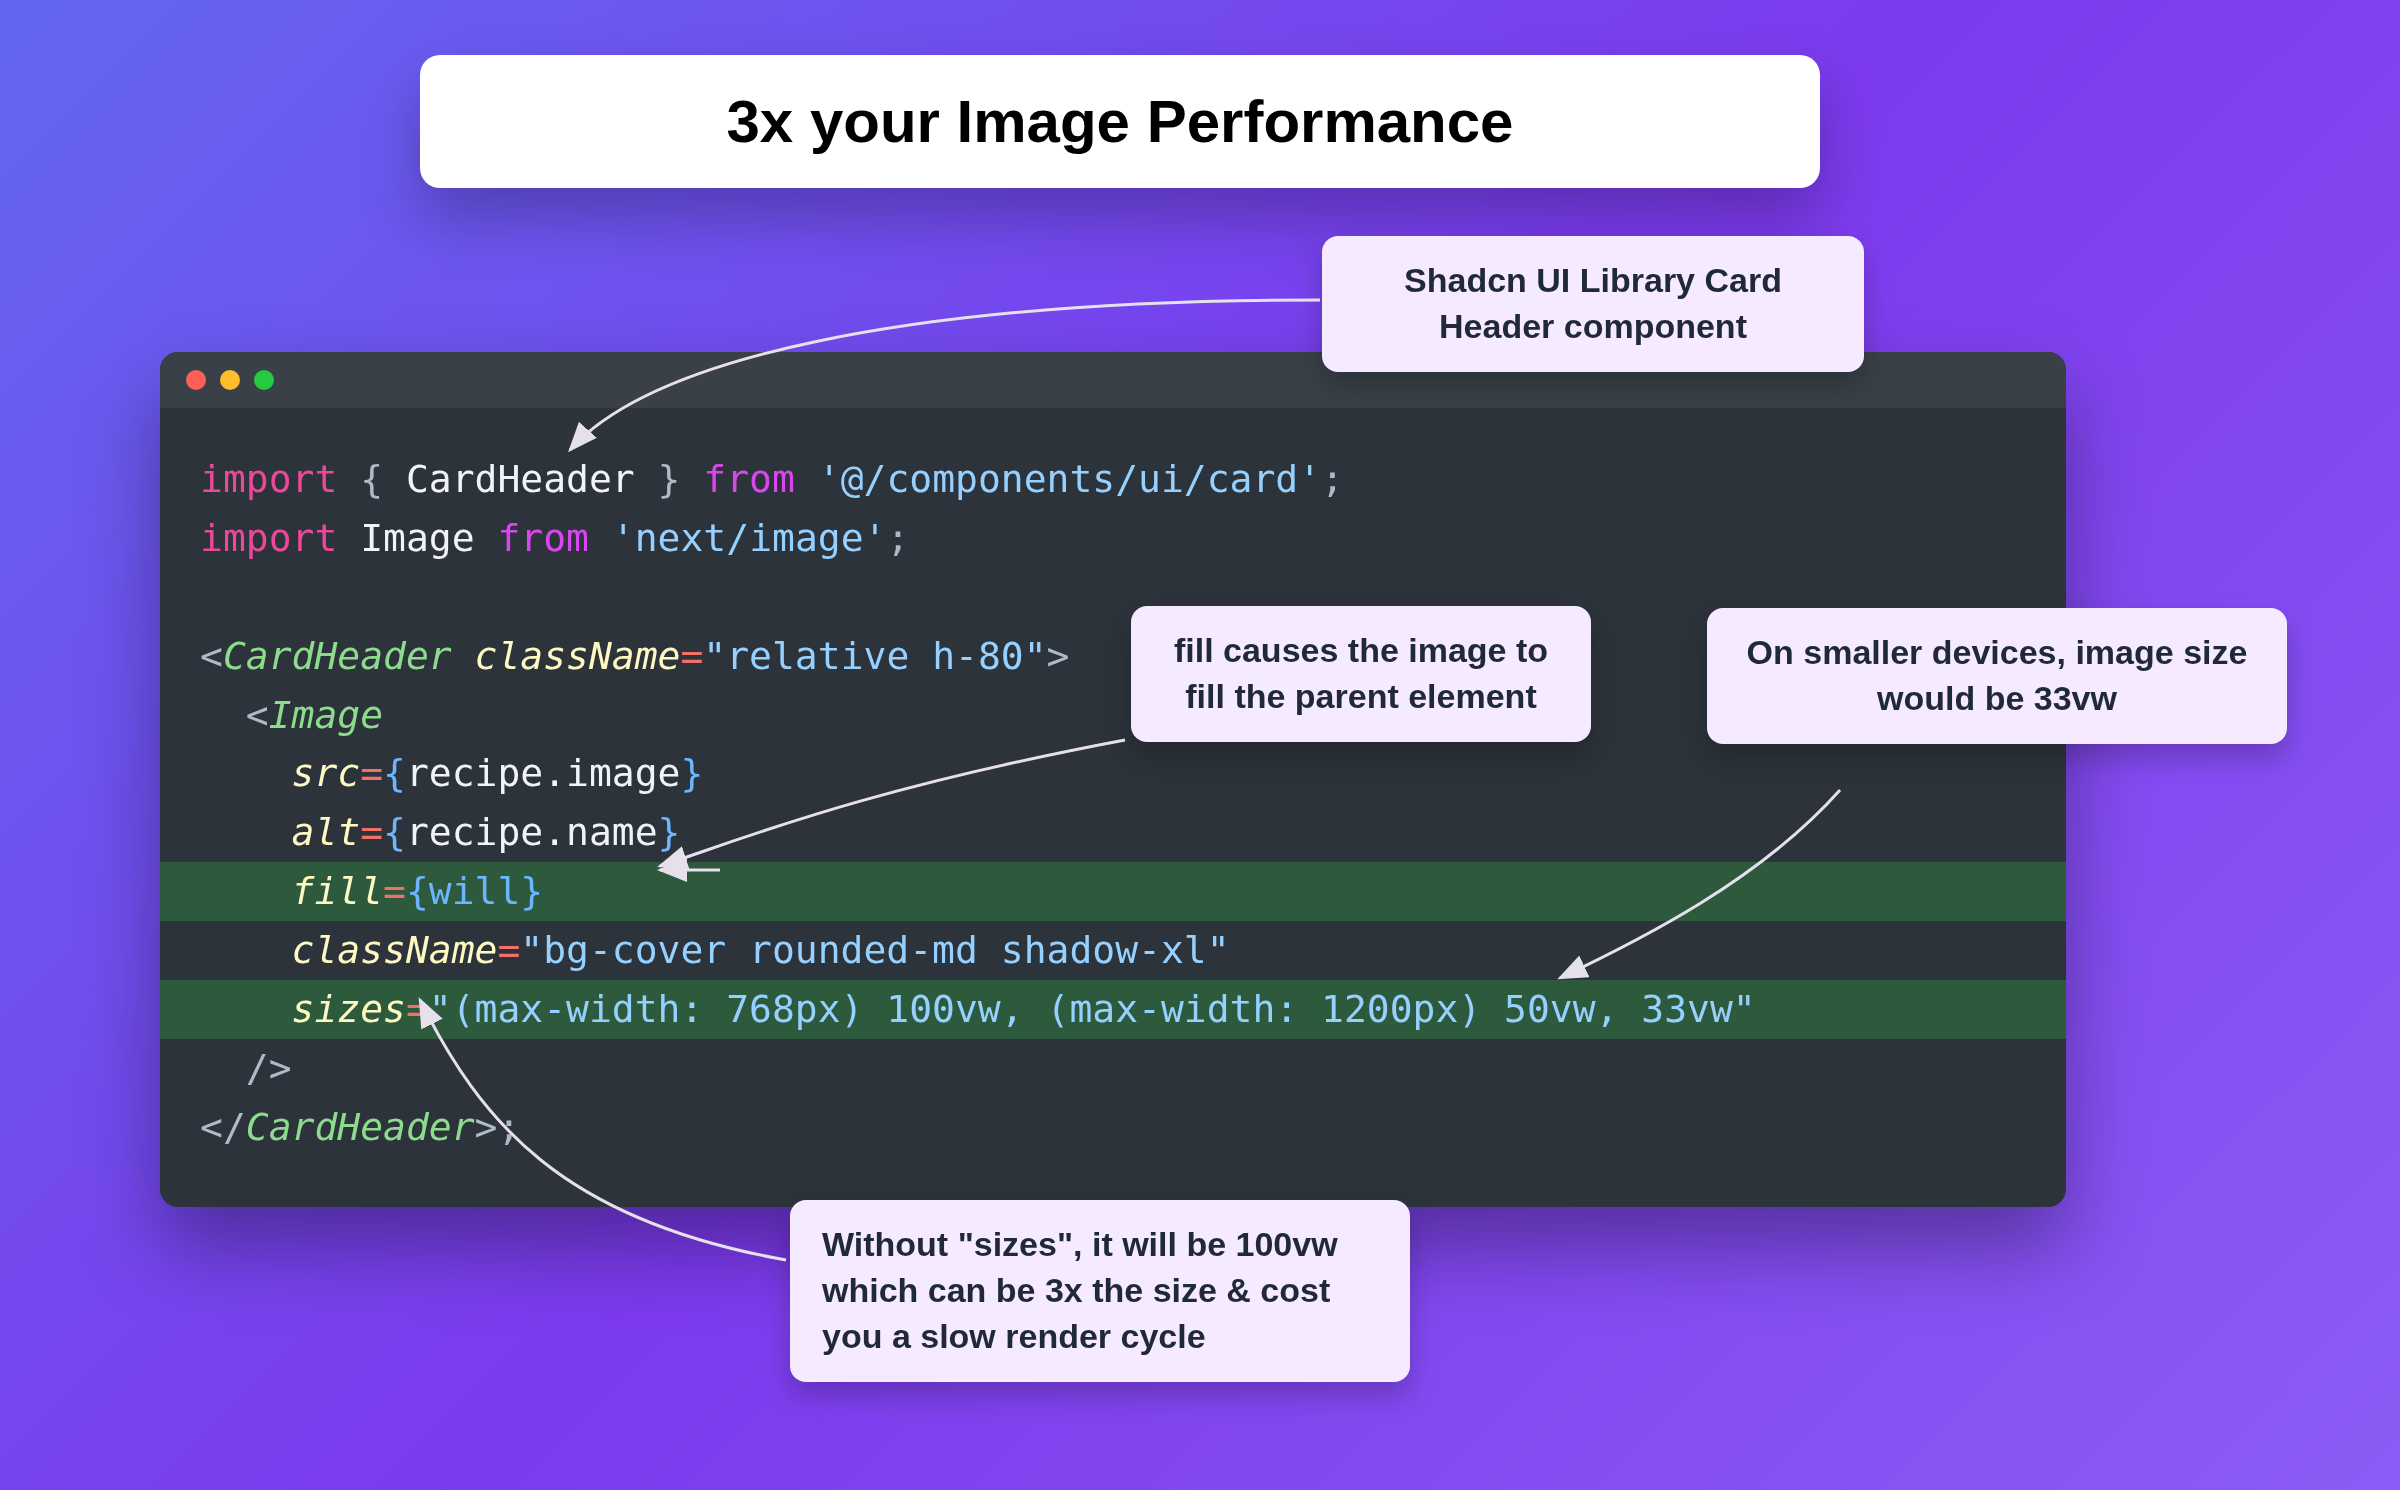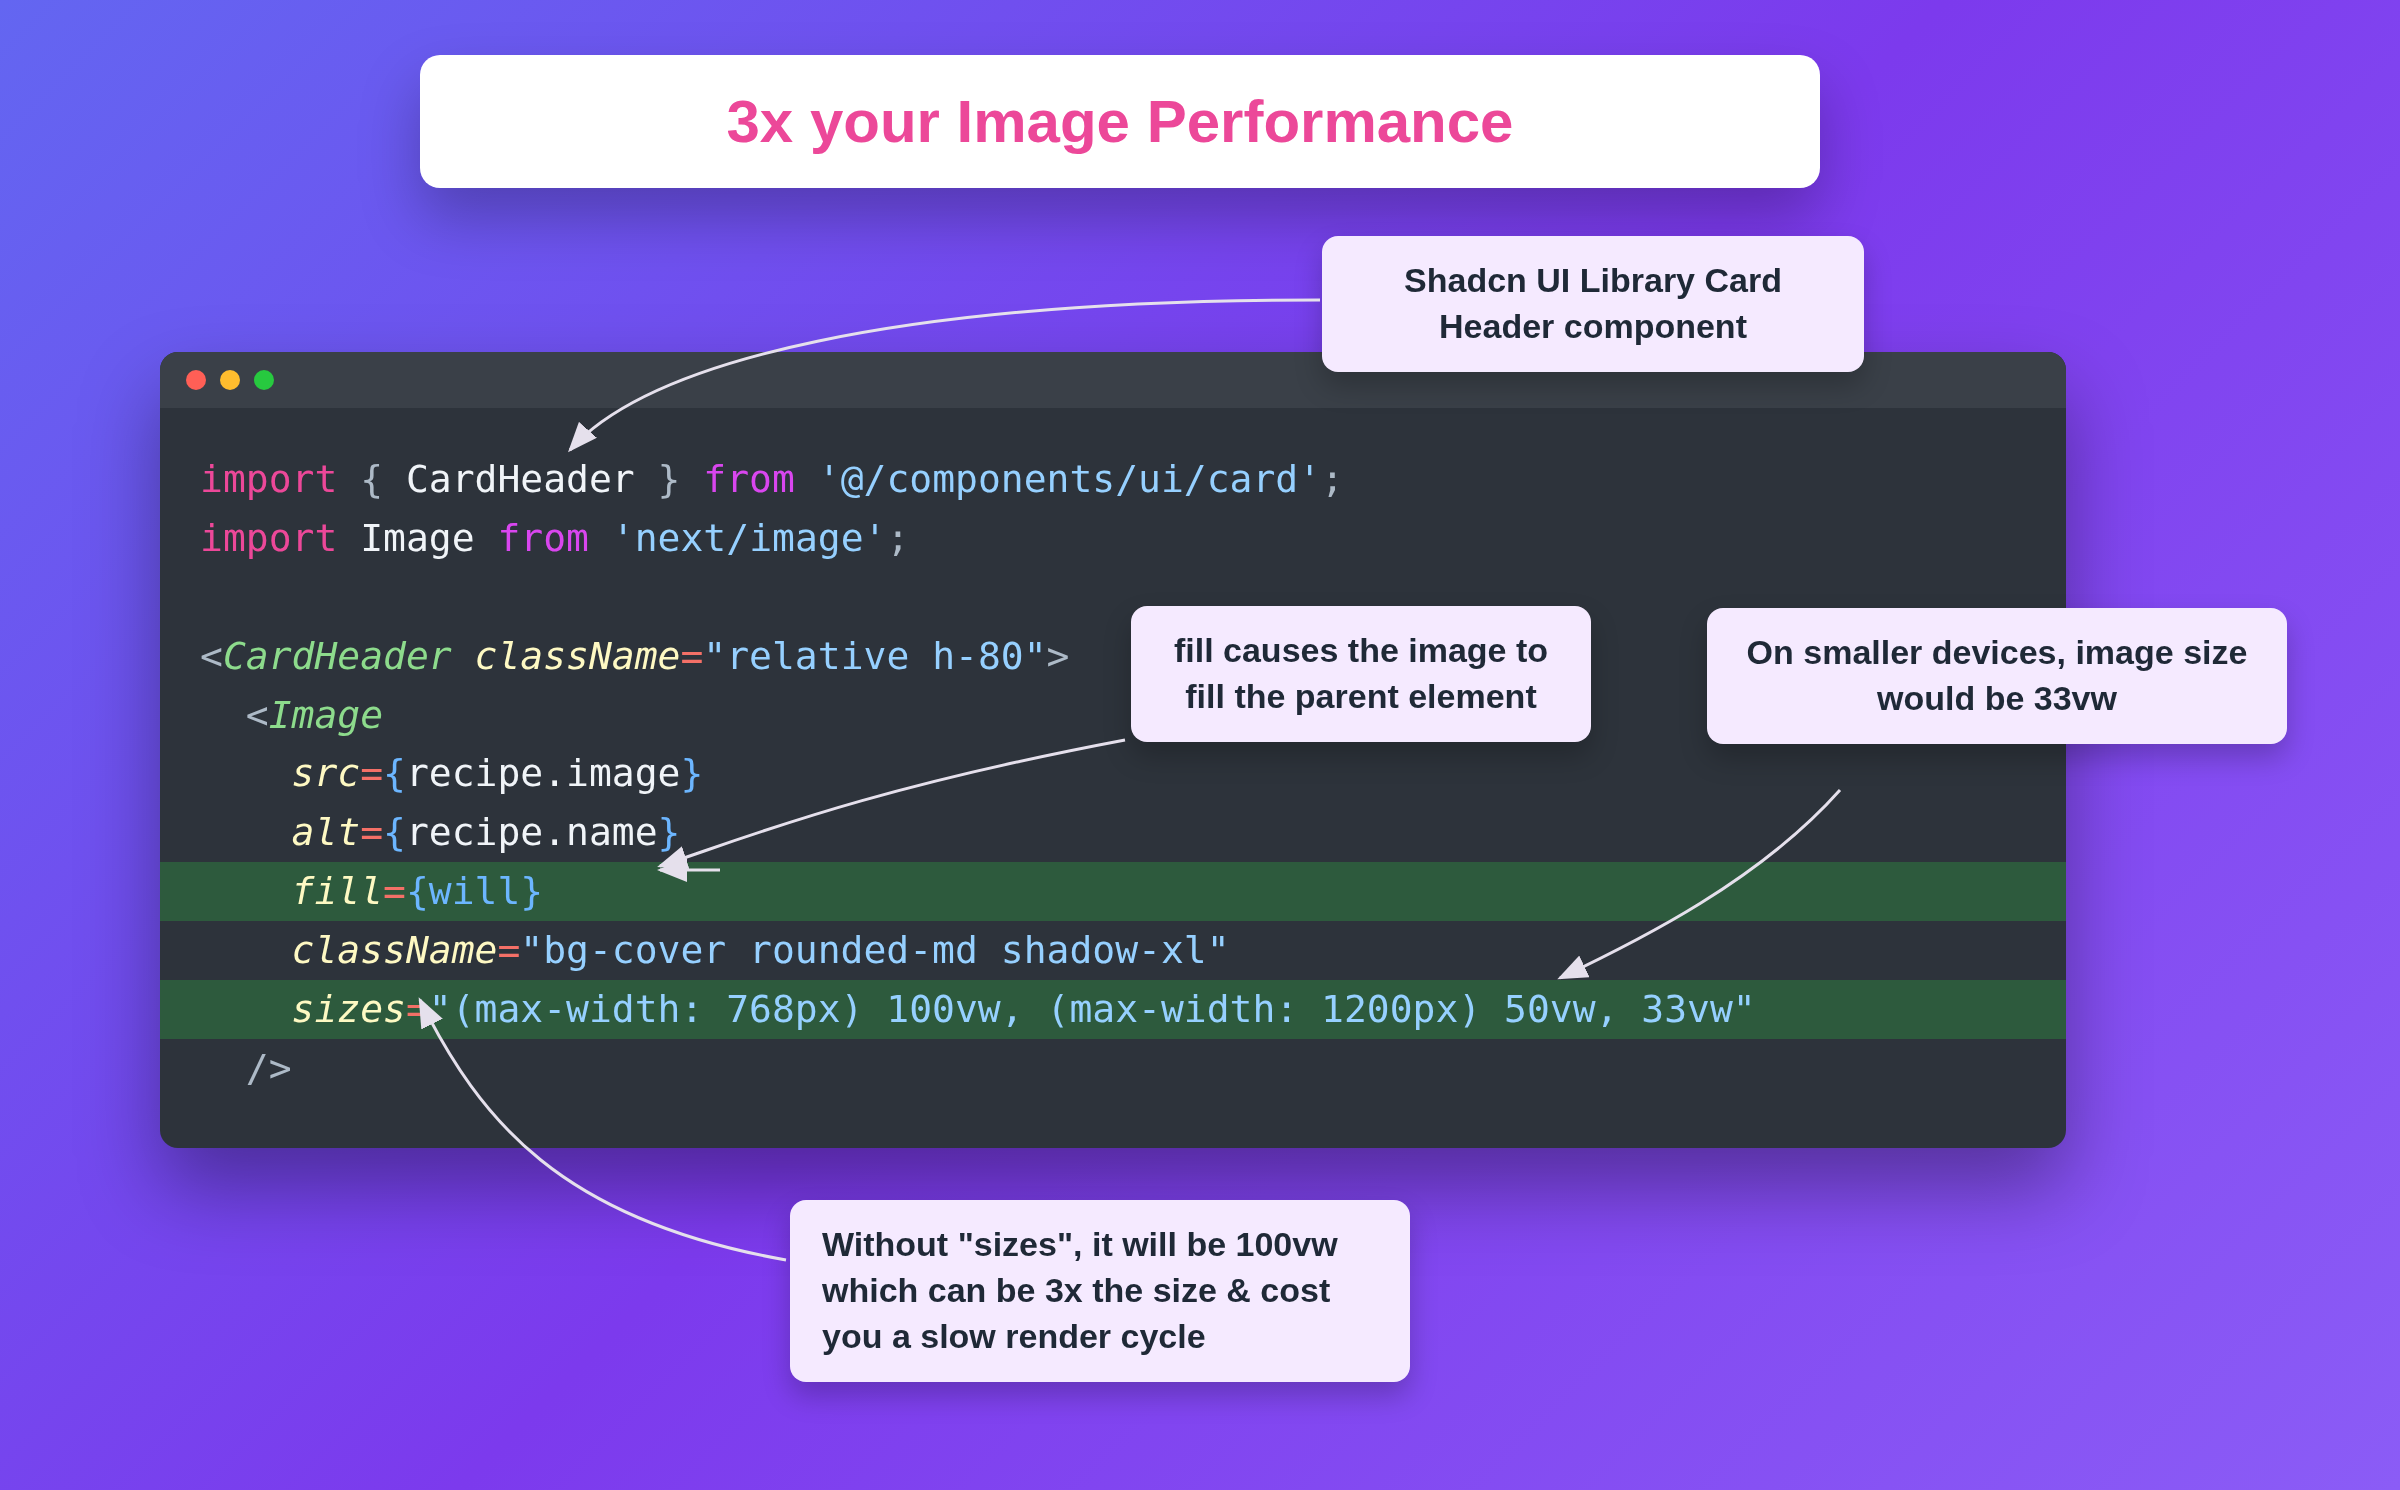--- a/index.html
+++ b/index.html
@@ -18,21 +18,21 @@
     width: 1400px;
     background: #ffffff;
     border-radius: 20px;
     padding: 32px 60px;
     box-shadow: 0 30px 60px rgba(0,0,0,0.25);
     text-align: center;
   }
   .title-card h1 {
     font-size: 60px;
     font-weight: 800;
-    color: #ec4899;
+    color: #000000;
   }
   .code-window {
     position: absolute;
     top: 352px;
     left: 160px;
     width: 1906px;
     background: #2d333b;
     border-radius: 18px;
     overflow: visible;
     box-shadow: 0 40px 80px rgba(0,0,0,0.35);
@@ -113,20 +113,21 @@
     <div class="code-line"><span class="tk-kw">import</span><span> </span><span class="tk-ident">Image</span><span> </span><span class="tk-from">from</span><span> </span><span class="tk-str">'next/image'</span><span class="tk-punc">;</span></div>
     <div class="code-line"><span></span>&nbsp;</div>
     <div class="code-line"><span class="tk-tag">&lt;</span><span class="tk-comp">CardHeader</span><span> </span><span class="tk-attr">className</span><span class="tk-eq">=</span><span class="tk-qstr">"relative h-80"</span><span class="tk-tag">&gt;</span></div>
     <div class="code-line"><span class="tk-tag">  &lt;</span><span class="tk-comp">Image</span></div>
     <div class="code-line"><span>    </span><span class="tk-attr">src</span><span class="tk-eq">=</span><span class="tk-blue">{</span><span class="tk-ident">recipe.image</span><span class="tk-blue">}</span></div>
     <div class="code-line"><span>    </span><span class="tk-attr">alt</span><span class="tk-eq">=</span><span class="tk-blue">{</span><span class="tk-ident">recipe.name</span><span class="tk-blue">}</span></div>
     <div class="code-line hl-line"><span>    </span><span class="tk-attr">fill</span><span class="tk-eq">=</span><span class="tk-blue">{</span><span class="tk-blue">will</span><span class="tk-blue">}</span></div>
     <div class="code-line"><span>    </span><span class="tk-attr">className</span><span class="tk-eq">=</span><span class="tk-qstr">"bg-cover rounded-md shadow-xl"</span></div>
     <div class="code-line hl-line"><span>    </span><span class="tk-attr">sizes</span><span class="tk-eq">=</span><span class="tk-qstr">"(max-width: 768px) 100vw, (max-width: 1200px) 50vw, 33vw"</span></div>
     <div class="code-line"><span class="tk-tag">  /&gt;</span></div>
+    <div class="code-line"><span class="tk-tag">&lt;/</span><span class="tk-comp">CardHeader</span><span class="tk-tag">&gt;;</span></div>
   </div>
 </div>
 
 <div class="callout top-right">
   <span>Shadcn UI Library Card Header component</span>
 </div>
 <div class="callout fill-note">
   <span>fill causes the image to fill the parent element</span>
 </div>
 <div class="callout vw-note">

